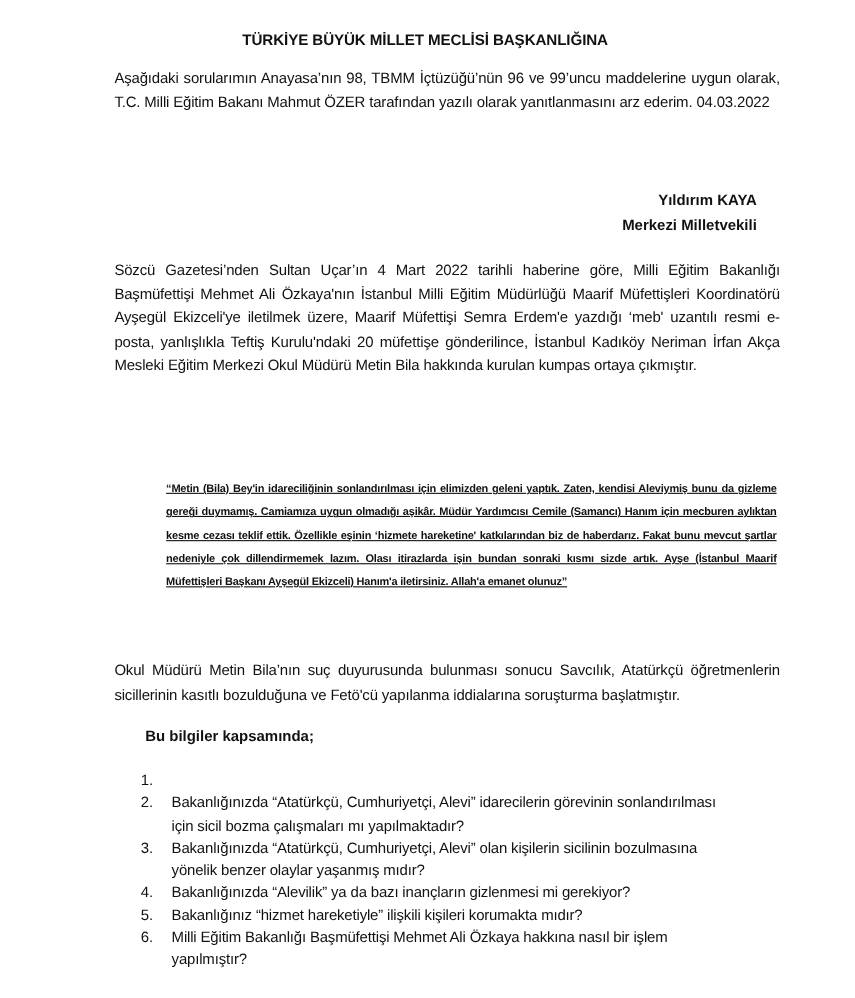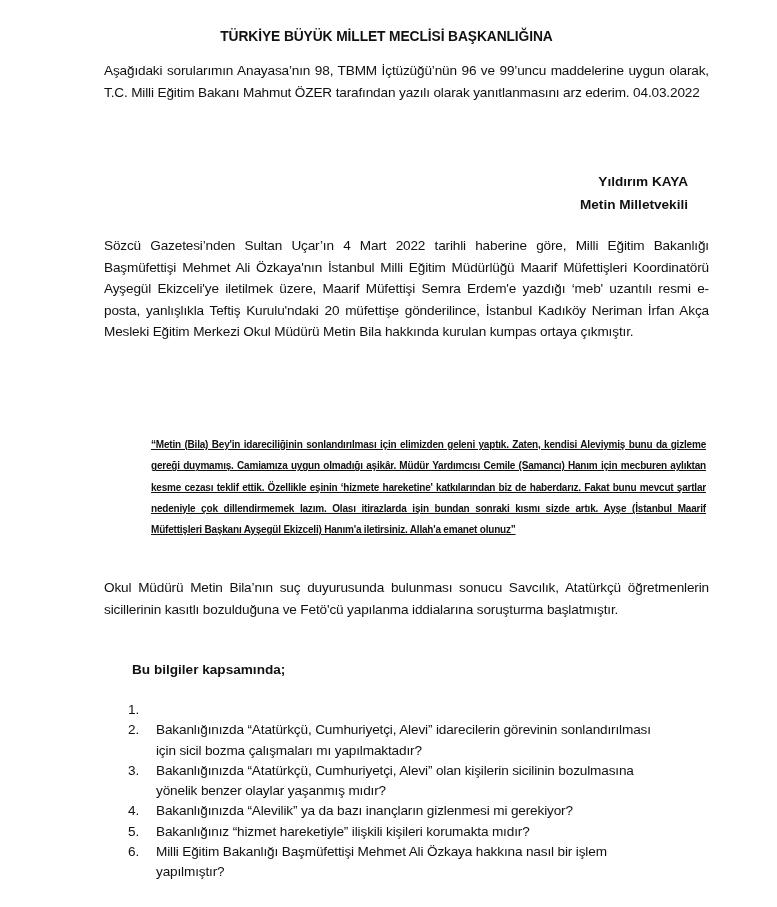--- a/index.html
+++ b/index.html
@@ -36,21 +36,21 @@
       position: absolute;
       left: 86px;
       width: 605px;
       line-height: 21.5px;
       text-align: justify;
       letter-spacing: -0.15px;
     }
     .para.intro { top: 60px; line-height: 21.8px; }
     .para.news { top: 235px; }
     .para.email-intro { top: 367px; text-align: left; }
-    .para.result { top: 577px; }
+    .para.result { top: 599px; }
     .signature {
       position: absolute;
       left: 440px;
       width: 230px;
       text-align: right;
       font-weight: bold;
       line-height: 23px;
       top: 170px;
     }
     .signature div { text-align: right; }
@@ -101,21 +101,21 @@
 <body>
 
 <div class="page">
 
   <div class="title">TÜRKİYE BÜYÜK MİLLET MECLİSİ BAŞKANLIĞINA</div>
 
   <div class="para intro">Aşağıdaki sorularımın Anayasa’nın 98, TBMM İçtüzüğü’nün 96 ve 99’uncu maddelerine uygun olarak, T.C. Milli Eğitim Bakanı Mahmut ÖZER tarafından yazılı olarak yanıtlanmasını arz ederim. 04.03.2022</div>
 
   <div class="signature">
     <div>Yıldırım KAYA</div>
-    <div>Metin Milletvekili</div>
+    <div>Merkezi Milletvekili</div>
   </div>
 
   <div class="para news">Sözcü Gazetesi’nden Sultan Uçar’ın 4 Mart 2022 tarihli haberine göre, Milli Eğitim Bakanlığı Başmüfettişi Mehmet Ali Özkaya'nın İstanbul Milli Eğitim Müdürlüğü Maarif Müfettişleri Koordinatörü Ayşegül Ekizceli'ye iletilmek üzere, Maarif Müfettişi Semra Erdem'e yazdığı ‘meb' uzantılı resmi e-posta, yanlışlıkla Teftiş Kurulu'ndaki 20 müfettişe gönderilince, İstanbul Kadıköy Neriman İrfan Akça Mesleki Eğitim Merkezi Okul Müdürü Metin Bila hakkında kurulan kumpas ortaya çıkmıştır.</div>
 
 
   <div class="quote">“Metin (Bila) Bey'in idareciliğinin sonlandırılması için elimizden geleni yaptık. Zaten, kendisi Aleviymiş bunu da gizleme gereği duymamış. Camiamıza uygun olmadığı aşikâr. Müdür Yardımcısı Cemile (Samancı) Hanım için mecburen aylıktan kesme cezası teklif ettik. Özellikle eşinin ‘hizmete hareketine' katkılarından biz de haberdarız. Fakat bunu mevcut şartlar nedeniyle çok dillendirmemek lazım. Olası itirazlarda işin bundan sonraki kısmı sizde artık. Ayşe (İstanbul Maarif Müfettişleri Başkanı Ayşegül Ekizceli) Hanım'a iletirsiniz. Allah'a emanet olunuz”</div>
 
   <div class="para result">Okul Müdürü Metin Bila’nın suç duyurusunda bulunması sonucu Savcılık, Atatürkçü öğretmenlerin sicillerinin kasıtlı bozulduğuna ve Fetö'cü yapılanma iddialarına soruşturma başlatmıştır.</div>
 
   <div class="heading">Bu bilgiler kapsamında;</div>

